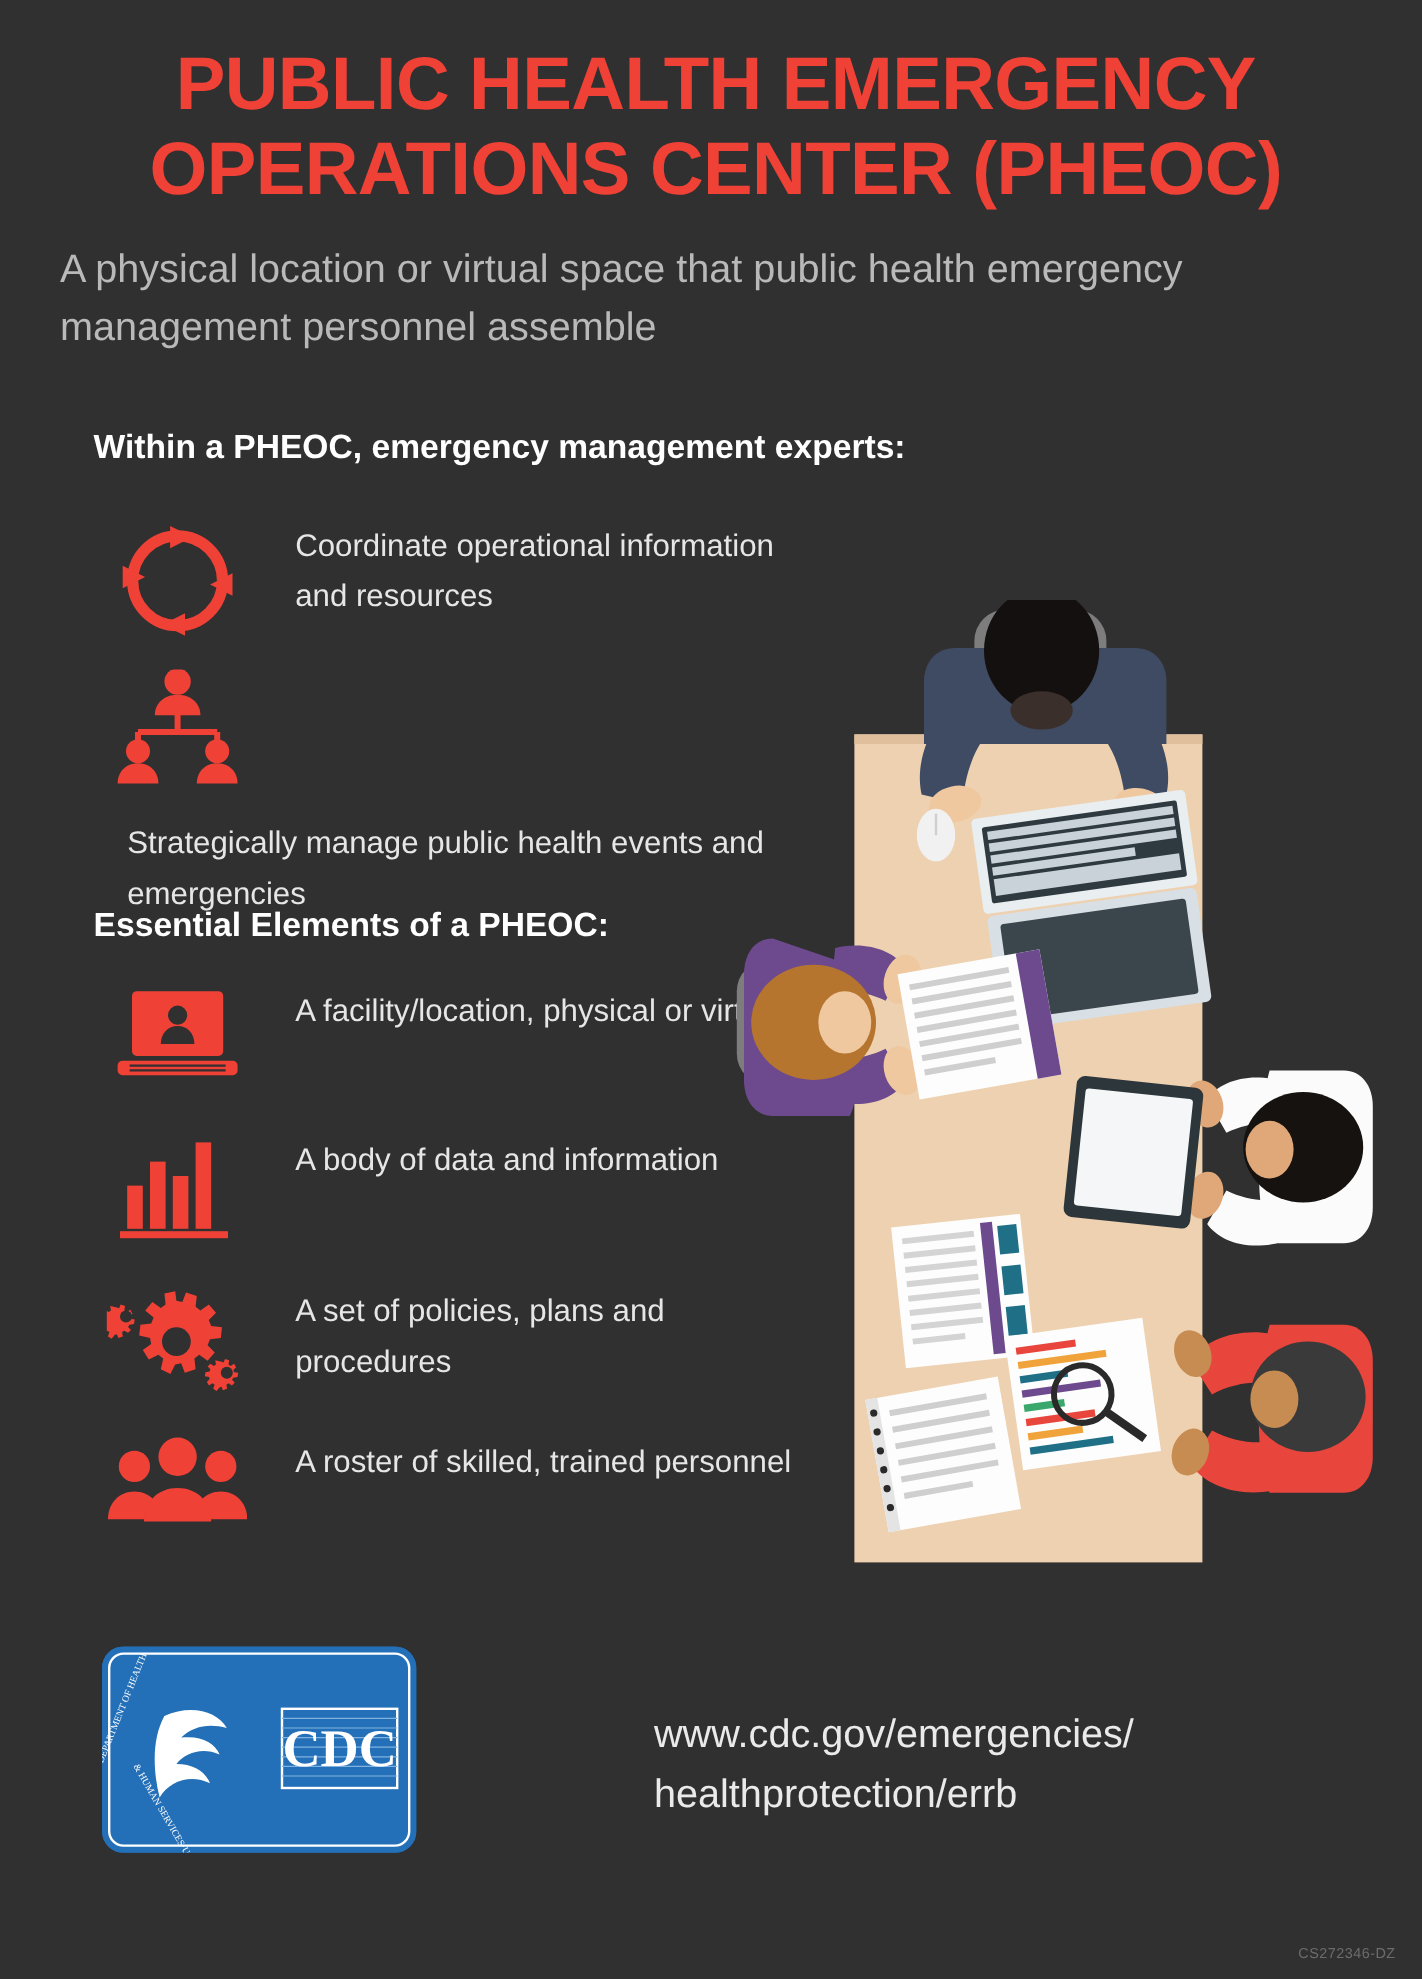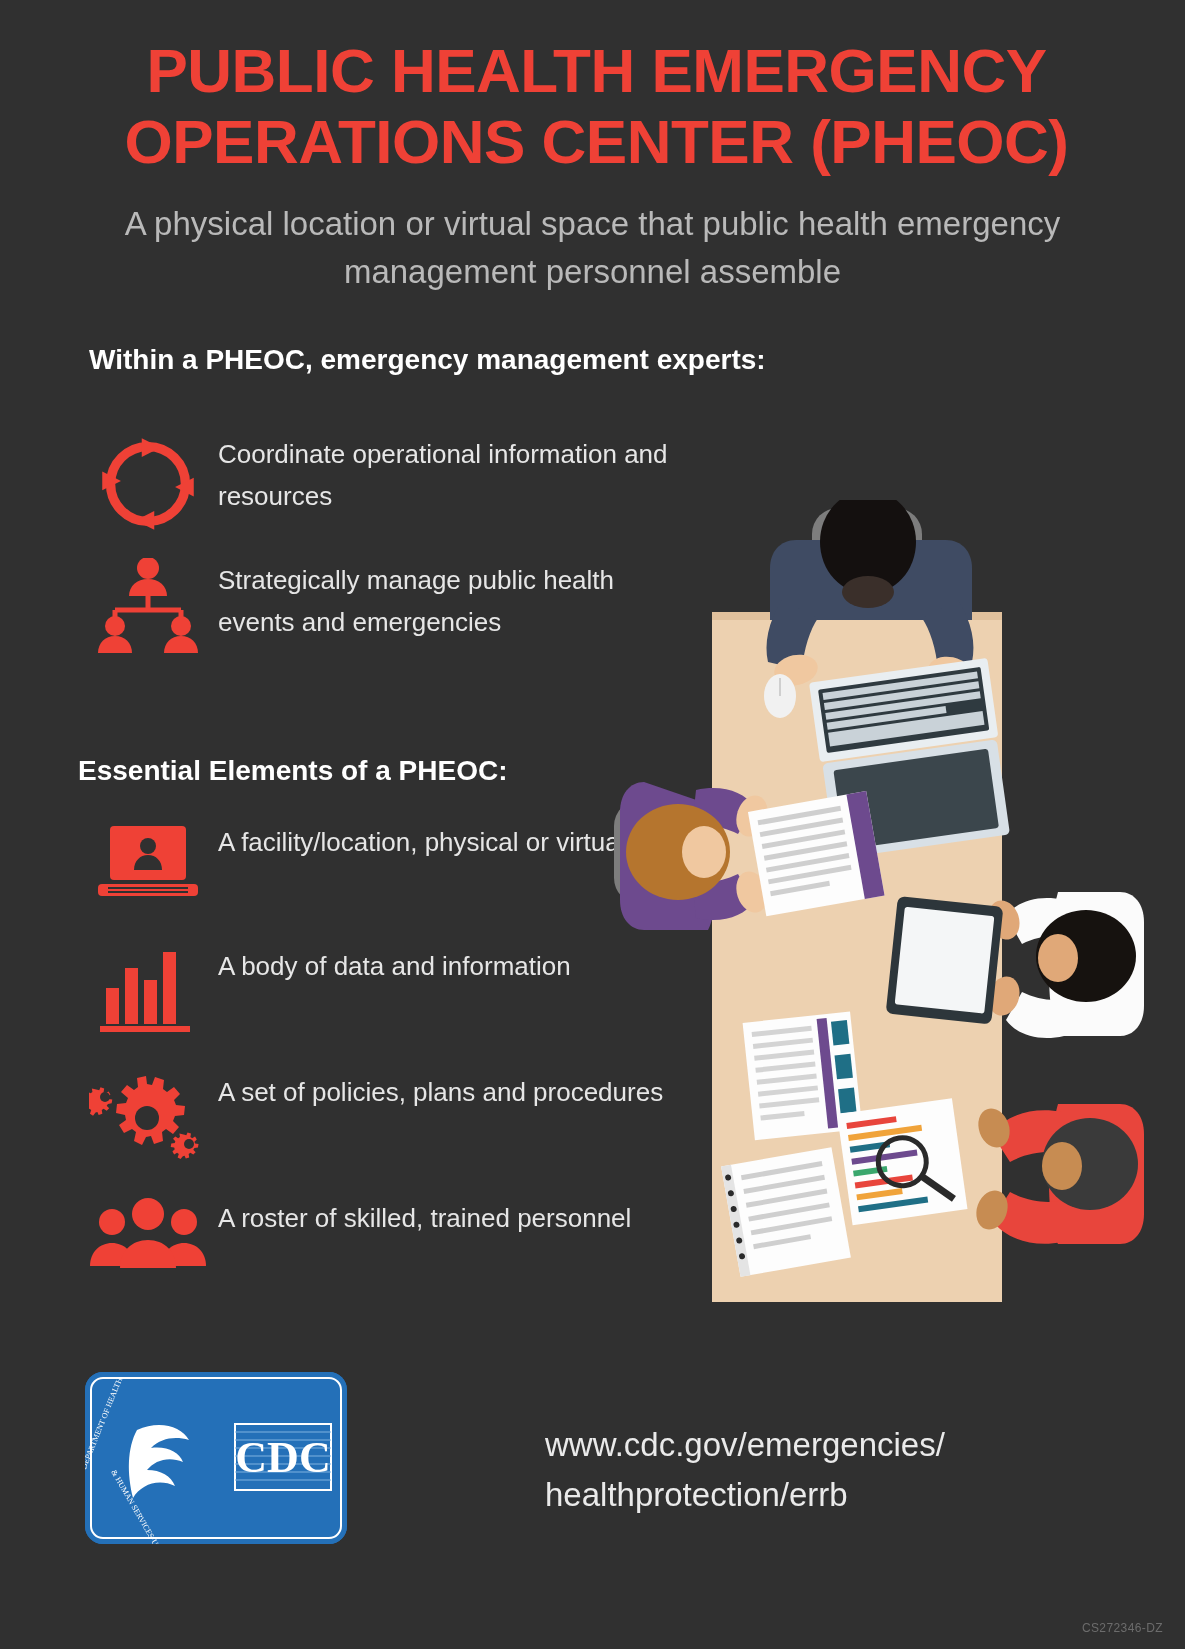--- a/index.html
+++ b/index.html
@@ -30,35 +30,35 @@
     font-weight: bold;
     font-size: 62px;
     line-height: 1.14;
     letter-spacing: -0.5px;
   }
   .subtitle {
     position: absolute;
     top: 200px;
     left: 50px;
     width: 1085px;
-    text-align: center;
+    text-align: left;
     color: #b9b9b9;
     font-size: 33px;
     line-height: 1.45;
     font-weight: 400;
   }
   
   .section-head {
     position: absolute;
     left: 78px;
     font-size: 28px;
     font-weight: bold;
     color: #ffffff;
   }
-  #head-experts { top: 344px; margin-left: 11px; }
+  #head-experts { top: 357px; }
   #head-elements { top: 755px; }
 
   
   .row {
     position: absolute;
     left: 78px;
     width: 600px;
     display: flex;
     align-items: flex-start;
   }
@@ -69,23 +69,24 @@
     display: flex;
     align-items: center;
     justify-content: center;
   }
   .row .txt {
     flex: 1;
     color: #e6e6e6;
     font-size: 26px;
     line-height: 1.6;
     padding-top: 2px;
+    margin-left: 28px;
   }
   #row-coordinate { top: 432px; }
-  #row-manage     { top: 558px; }
+  #row-manage     { top: 540px; flex-direction: column; }
   #row-facility   { top: 820px; }
   #row-data       { top: 944px; }
   #row-policies   { top: 1070px; }
   #row-roster     { top: 1196px; }
 
   
   .illustration {
     position: absolute;
     left: 600px;
     top: 500px;

